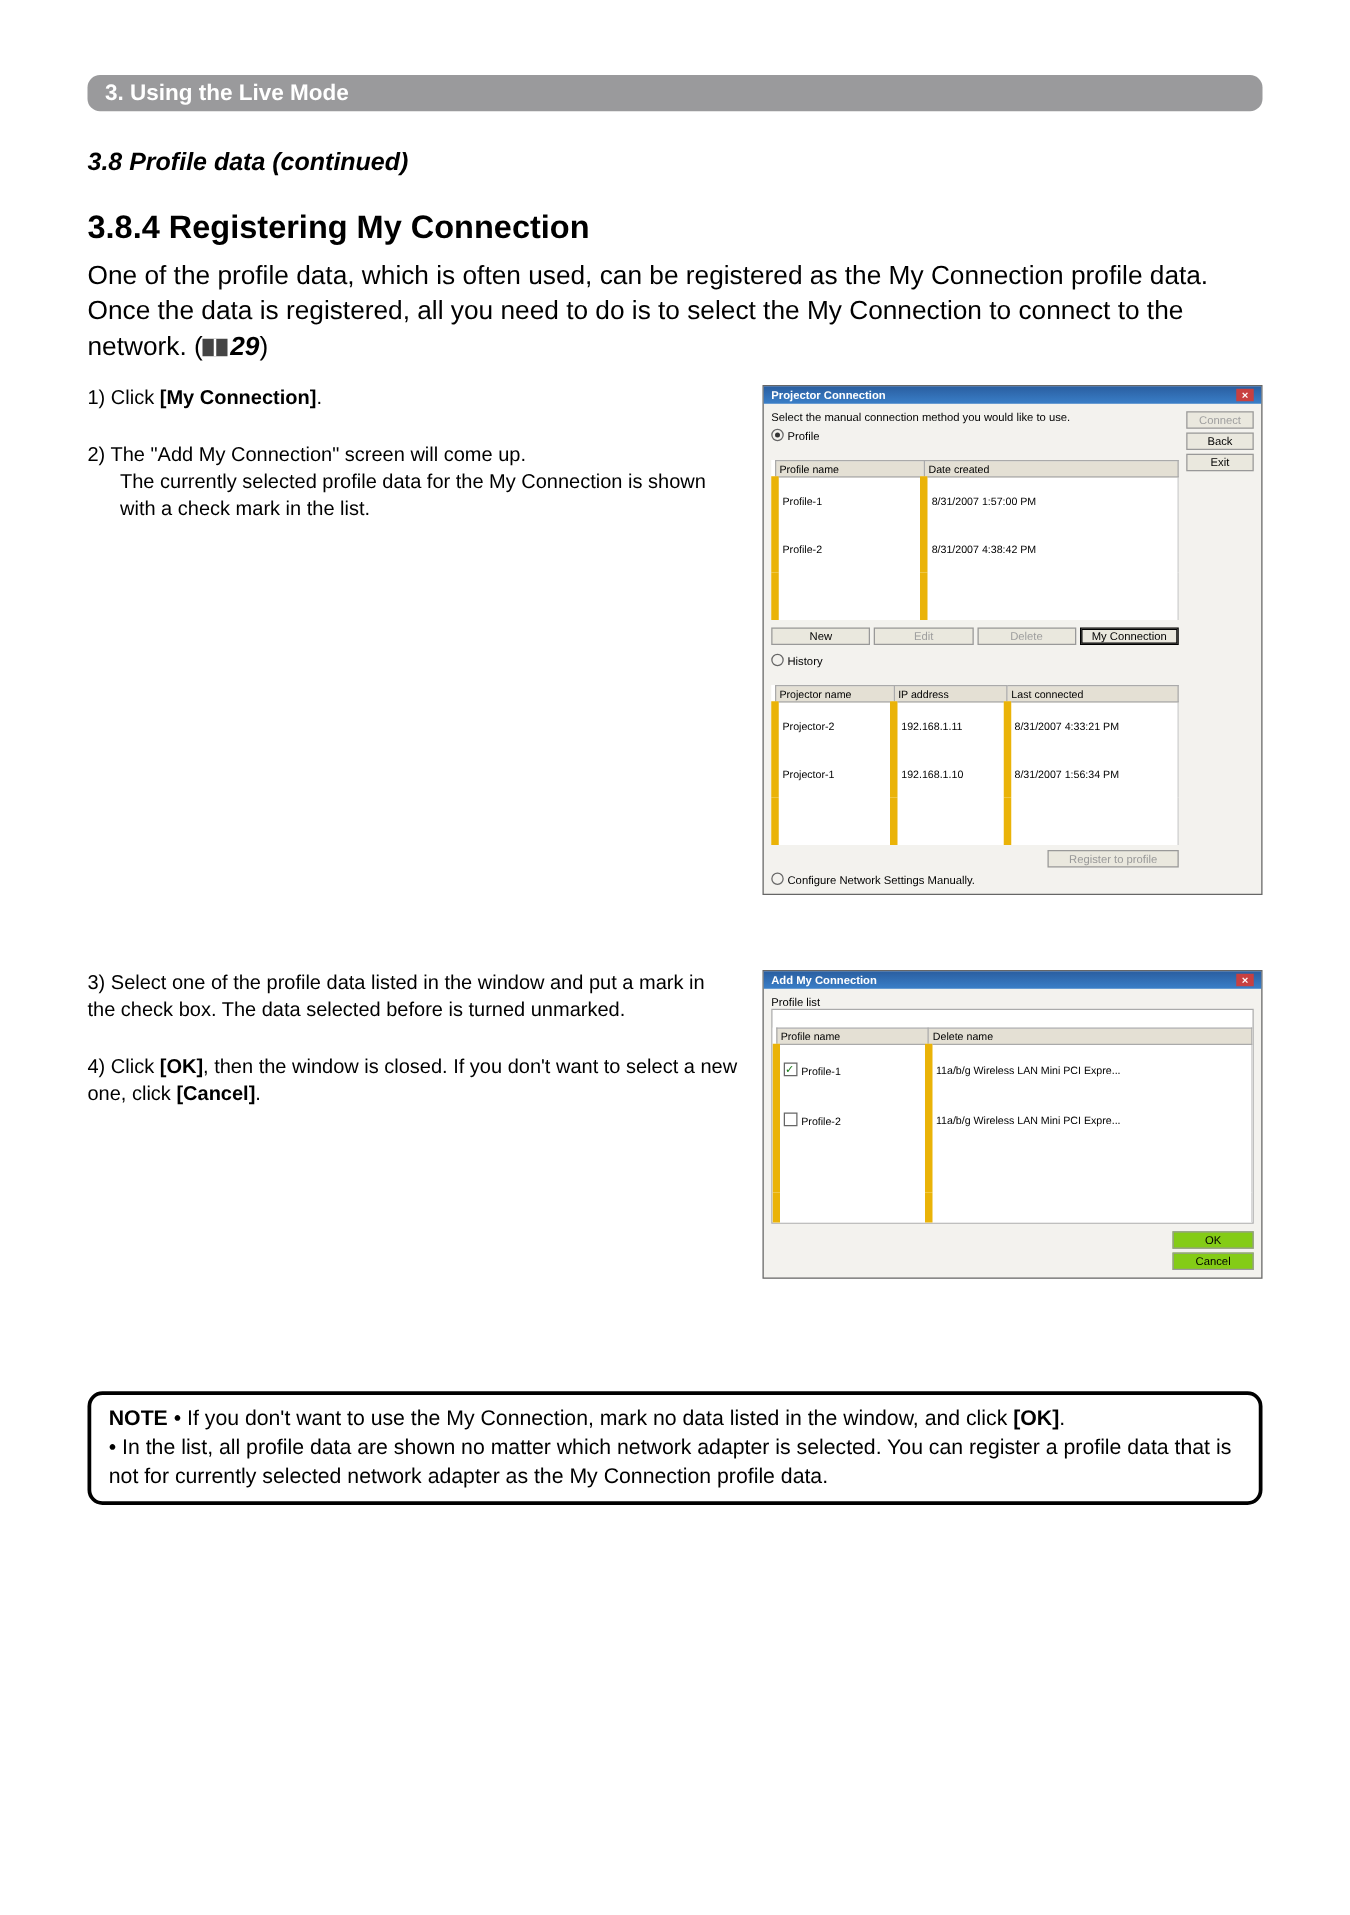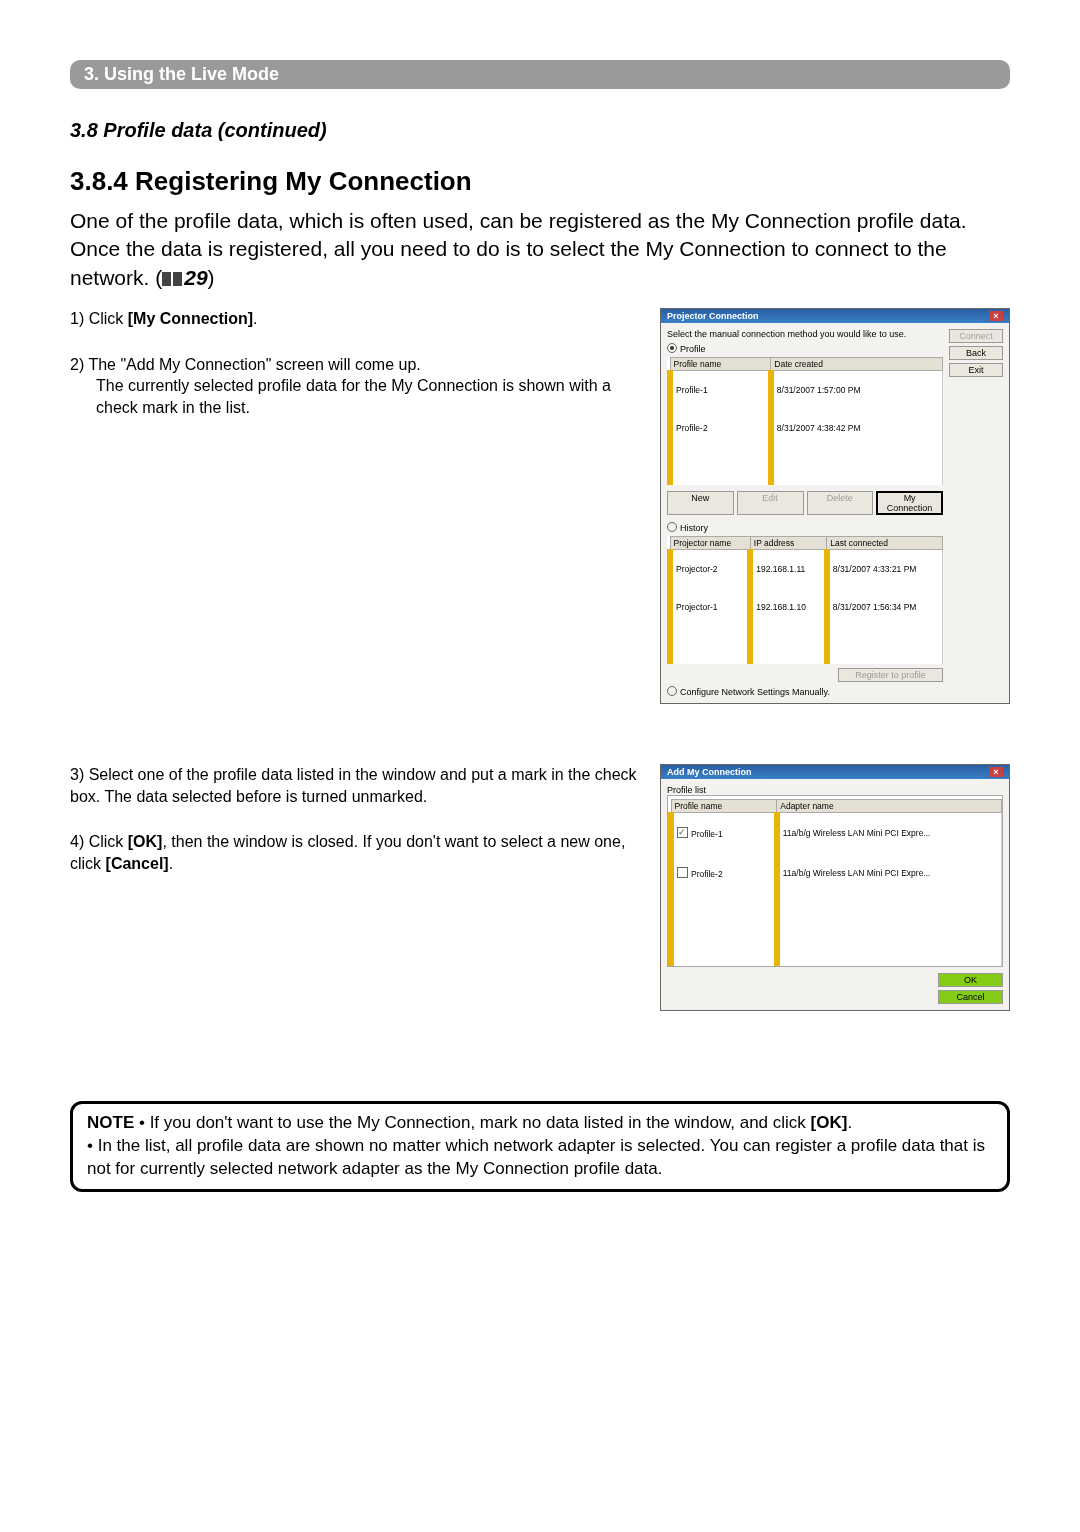--- a/index.html
+++ b/index.html
@@ -65,21 +65,21 @@
   }
   .left-col {
     flex: 1;
     font-size: 16px;
     line-height: 1.35;
   }
   .left-col .step {
     margin-bottom: 24px;
   }
   .right-col {
-    width: 350px;
+    width: 400px;
     flex-shrink: 0;
   }
   .dlg {
     border: 1px solid #666;
     background: #f3f2ee;
     font-size: 9px;
     margin-bottom: 50px;
   }
   .dlg-title {
     background: linear-gradient(#2a5ea0, #3a7fc8);
@@ -127,21 +127,21 @@
   .dlg .btnrow .btn.disabled { color: #9e9e9e; }
   .dlg .btnrow .btn.highlight {
     border: 1px solid #000;
     box-shadow: 0 0 0 1px #000 inset;
   }
   .tbl {
     width: 100%;
     border-collapse: collapse;
     background: #fff;
     font-size: 8.5px;
-    margin-top: 3px;
+    margin-top: 14px;
   }
   .tbl th {
     background: #e4e0d4;
     border: 1px solid #aaa;
     padding: 1px 3px;
     text-align: left;
     font-weight: normal;
   }
   .tbl td {
     border-left: 6px solid #eab308;
@@ -351,21 +351,21 @@
           <span>Add My Connection</span>
           <span class="dlg-close">×</span>
         </div>
         <div class="dlg-body">
           <div>Profile list</div>
           <div class="dlg2-listbody">
             <table class="tbl">
               <tbody>
                   <tr>
                 <th style="width:32%"><span>Profile name</span></th>
-                <th><span>Adapter name</span></th>
+                <th><span>Delete name</span></th>
               </tr>
               <tr>
                 <td><span class="chk checked"></span><span>Profile-1</span></td>
                 <td>11a/b/g Wireless LAN Mini PCI Expre...</td>
               </tr>
               <tr>
                 <td><span class="chk"></span><span>Profile-2</span></td>
                 <td>11a/b/g Wireless LAN Mini PCI Expre...</td>
               </tr>
               <tr>

